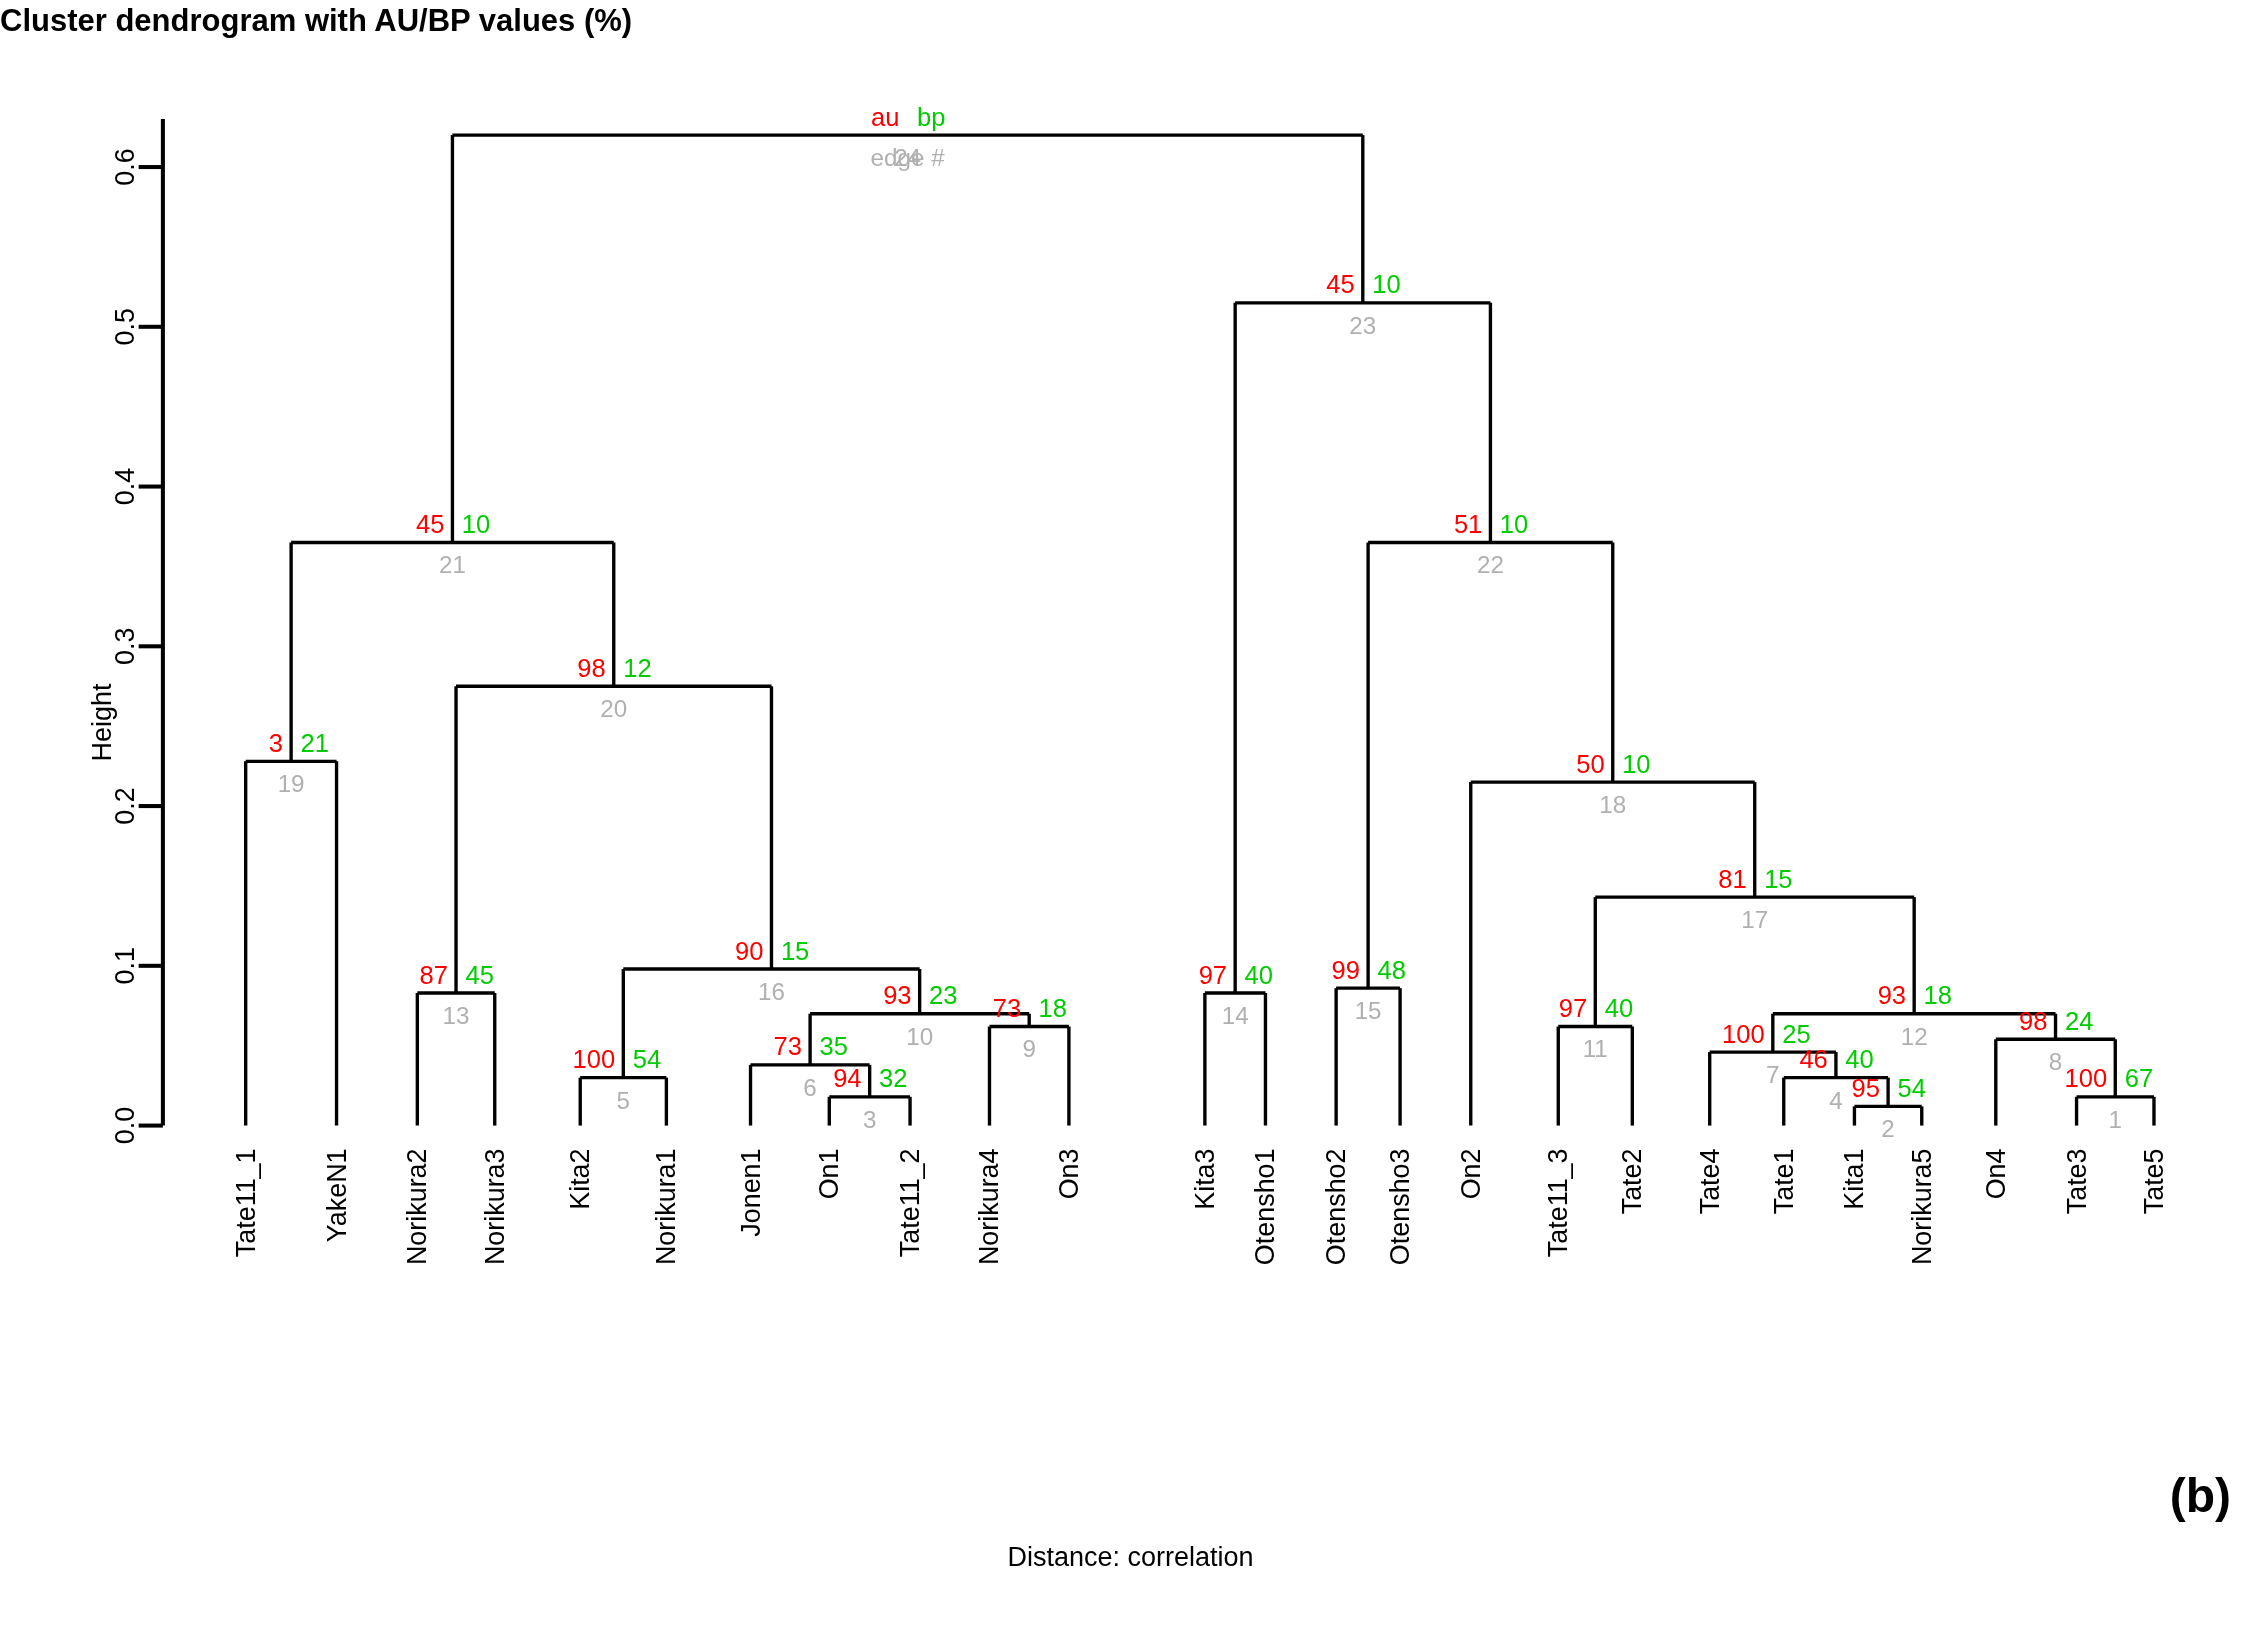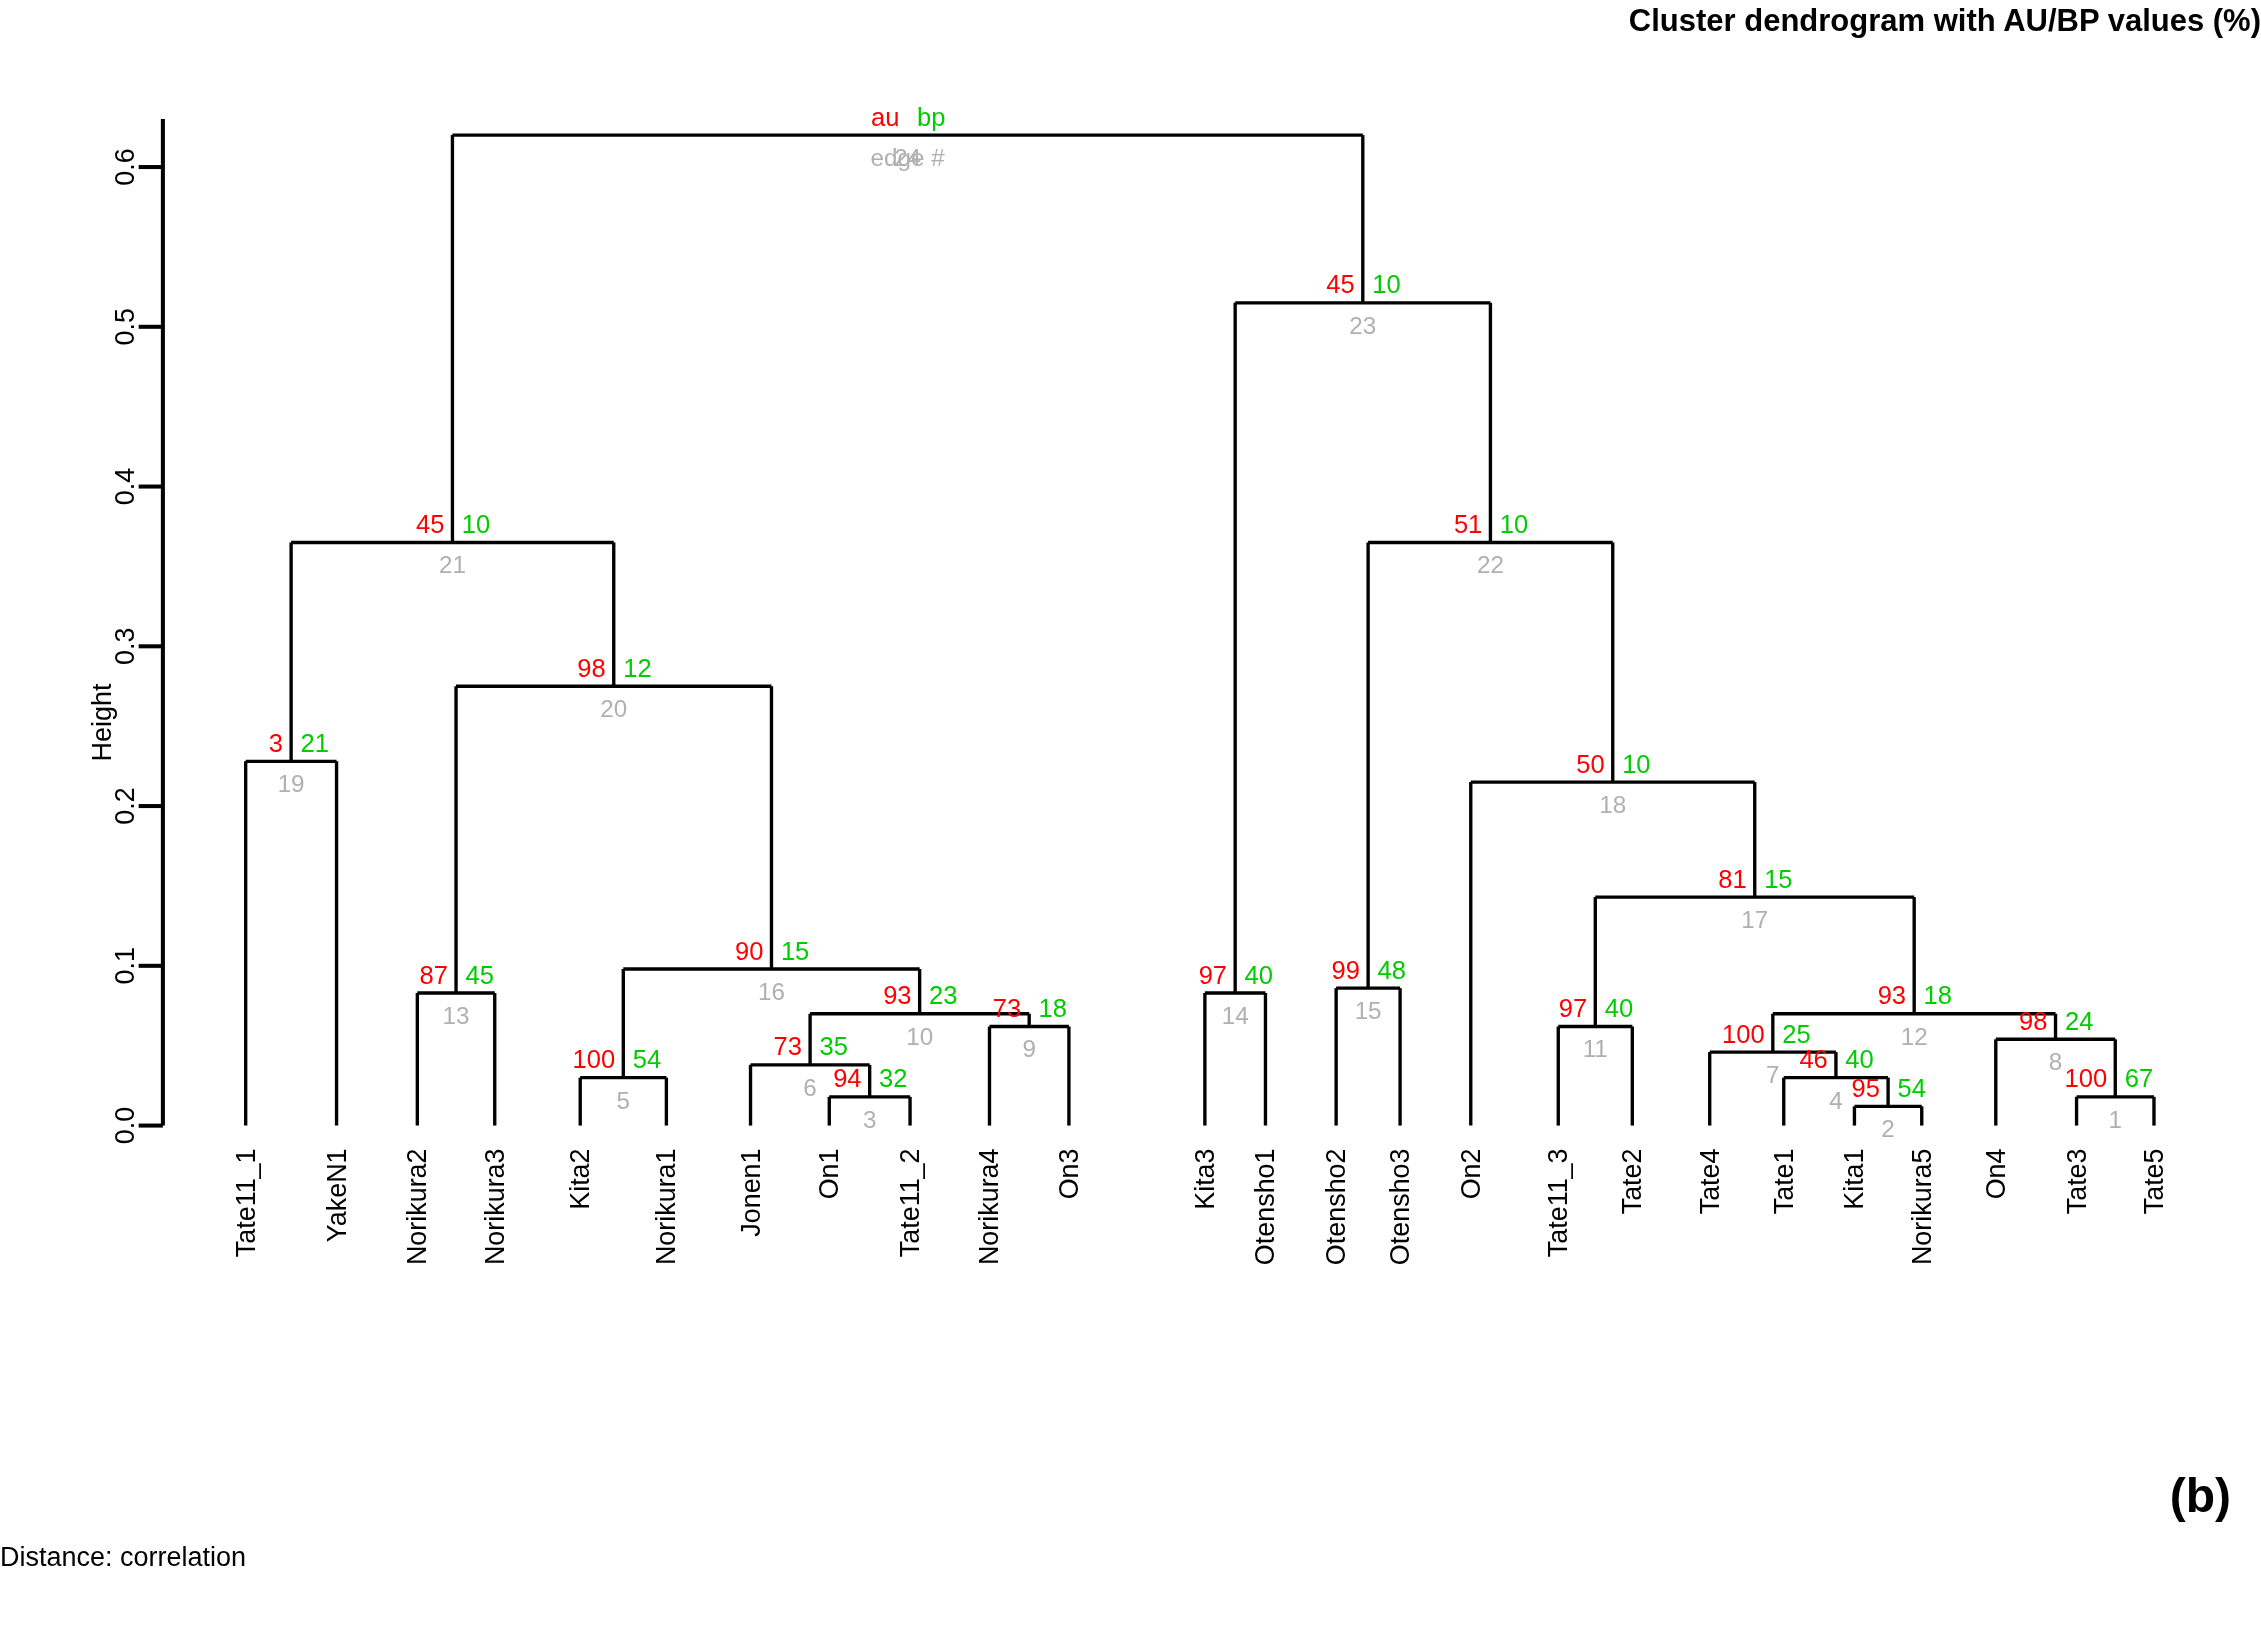--- a/index.html
+++ b/index.html
@@ -1,22 +1,22 @@
 <!DOCTYPE html>
 <html style="font-size:10.8px"><head>
 <meta charset="utf-8">
 <style>
   html,body{margin:0;padding:0;background:#fff;}
   body{width:2261px;height:1646px;font-family:"Liberation Sans",sans-serif;position:relative;overflow:hidden;}
   #stage{position:absolute;left:0;top:0;width:2261px;height:1646px;}
-  .title{position:absolute;left:0;top:2.7px;width:2261px;text-align:right;
+  .title{position:absolute;left:0;top:2.7px;width:2261px;text-align:left;
          font-size:31px;font-weight:bold;color:#000;letter-spacing:0px;}
   .ylabel{position:absolute;left:-32px;top:707px;width:269px;text-align:center;
           font-size:27px;color:#000;transform:rotate(-90deg);transform-origin:center center;}
-  .caption{position:absolute;left:0;width:2261px;text-align:left;font-size:27px;color:#000;}
+  .caption{position:absolute;left:0;width:2261px;text-align:center;font-size:27px;color:#000;}
   .cap1{top:1542px;}
   .cap2{top:1579px;}
   .panel{position:absolute;right:30px;top:1468px;font-size:48px;font-weight:bold;color:#000;}
   svg{position:absolute;left:0;top:0;}
   text{font-family:"Liberation Sans",sans-serif;}
   .tick-lbl{font-size:40px;fill:#000;}
   .leaf-lbl{font-size:40px;fill:#000;}
   .au{font-size:38px;fill:#ff0000;font-weight:normal;}
   .bp{font-size:38px;fill:#00cc00;font-weight:normal;}
   .edge{font-size:36px;fill:#b0b0b0;}

